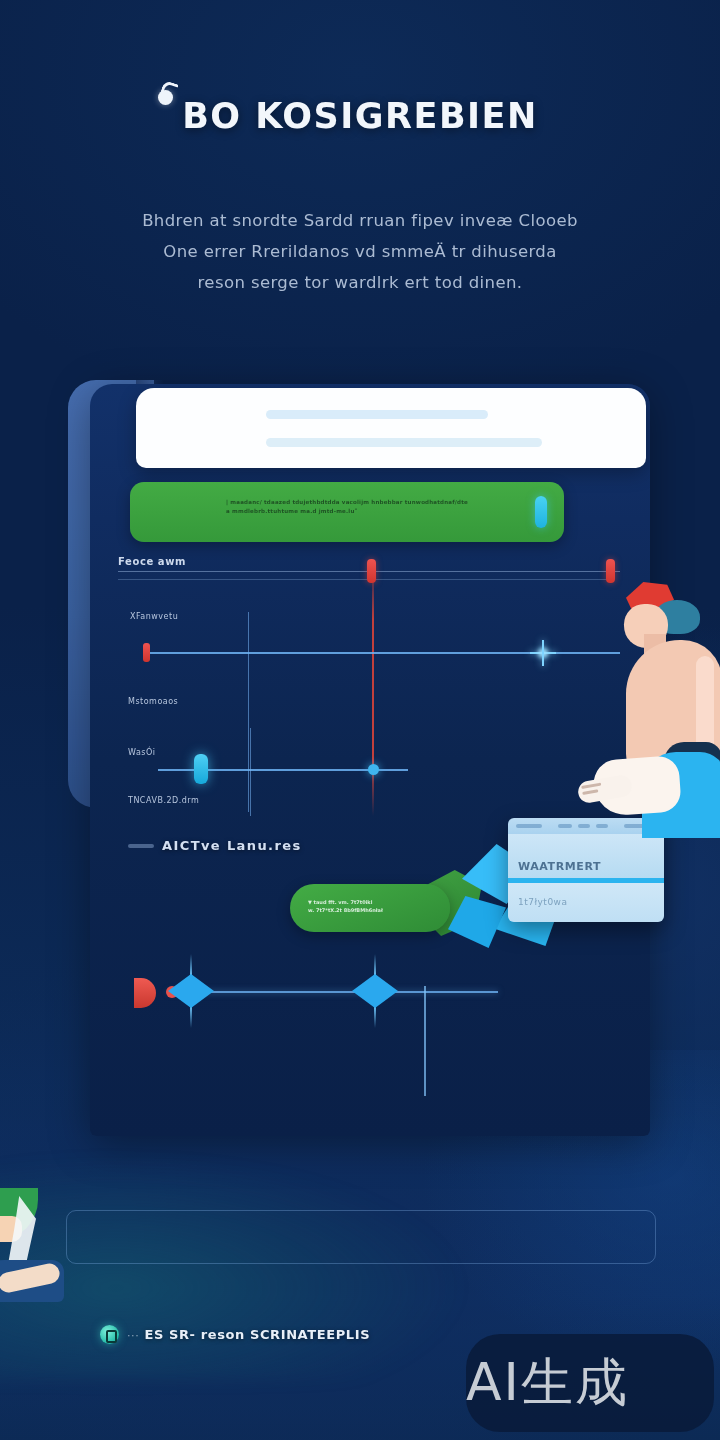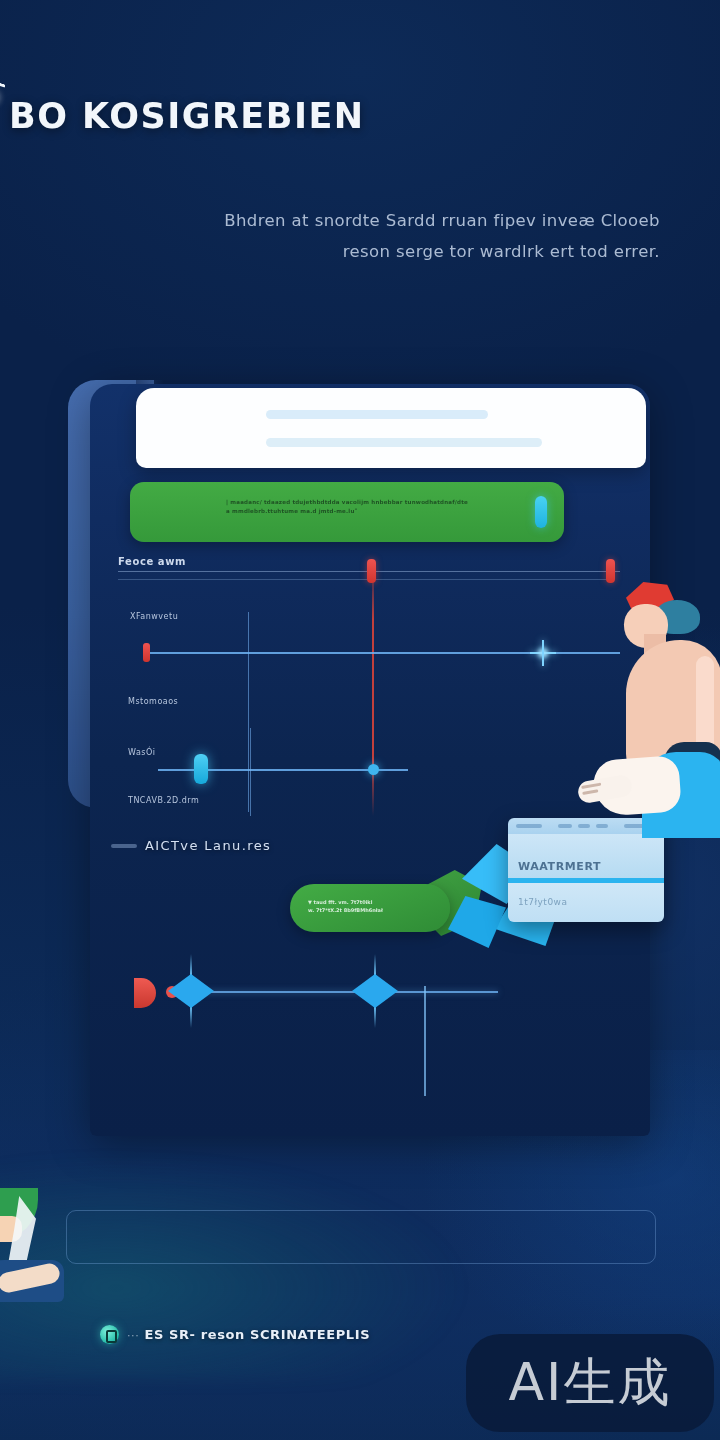--- a/index.html
+++ b/index.html
@@ -17,35 +17,35 @@
       radial-gradient(ellipse 640px 420px at 40% 86%, #0e2b5c 0%, rgba(14,43,92,0) 75%),
       linear-gradient(180deg,#0a2149 0%, #0a2149 42%, #0c2a57 72%, #0f3166 90%, #0c2a55 100%);
   }
   .bg-glow-teal{position:absolute;left:-40px;bottom:60px;width:520px;height:230px;
     background:radial-gradient(ellipse at 30% 60%, rgba(22,120,120,.38) 0%, rgba(22,120,120,0) 68%);
     filter:blur(8px);}
   .bg-glow-right{position:absolute;right:-120px;top:1050px;width:420px;height:320px;
     background:radial-gradient(ellipse at 60% 40%, rgba(20,70,140,.45) 0%, rgba(20,70,140,0) 70%);}
 
   
-  .title-wrap{position:absolute;left:9px;right:0;top:96px;}
+  .title-wrap{position:absolute;left:0;right:0;top:96px;text-align:center;}
   .title{
     font-size:35px;font-weight:bold;letter-spacing:1.5px;color:#f2f6fb;
     font-family:"DejaVu Sans", sans-serif;
     text-shadow:0 2px 10px rgba(0,0,0,.45);
     display:inline-block;position:relative;
   }
   .title-dot{position:absolute;left:-24px;top:-6px;width:15px;height:15px;border-radius:50%;
     background:#eef4fb;box-shadow:0 0 6px rgba(255,255,255,.4);}
   .title-dot:after{content:"";position:absolute;left:4px;top:-8px;width:12px;height:10px;
     border-left:3px solid #eef4fb;border-top:3px solid #eef4fb;border-radius:8px 0 0 0;
     transform:rotate(18deg);}
 
   
-  .subtitle{position:absolute;left:60px;right:60px;top:205px;text-align:right;
+  .subtitle{position:absolute;left:60px;right:60px;top:205px;text-align:center;
     color:#b9c8de;font-size:16.5px;line-height:31px;letter-spacing:.4px;
     font-family:"DejaVu Sans", sans-serif;opacity:.92;}
   .subtitle div{white-space:nowrap;overflow:hidden;text-overflow:clip;}
 
   
   .device{position:absolute;left:68px;top:380px;width:584px;height:760px;}
   .device-bezel{position:absolute;left:0;top:0;width:86px;height:428px;
     border-radius:28px 0 0 28px;
     background:linear-gradient(180deg,#4b74b8 0%,#3f67a8 55%,#30538f 100%);
     opacity:.92;}
@@ -103,21 +103,21 @@
   .mk-star:before{left:0;top:12px;width:26px;height:1.5px;box-shadow:0 0 7px #7fd4ff;}
   .mk-star:after{left:12px;top:0;width:1.5px;height:26px;box-shadow:0 0 7px #7fd4ff;}
   .mk-star i{position:absolute;left:8px;top:8px;width:10px;height:10px;border-radius:50%;
     background:#a6e3ff;filter:blur(2px);}
 
   .vline{position:absolute;width:1.5px;background:linear-gradient(180deg,rgba(210,70,70,0),#c2403c 22%,#c2403c 78%,rgba(210,70,70,0));}
   .vline-blue{position:absolute;width:1px;background:rgba(120,180,245,.55);}
 
   
   .lower{position:absolute;left:0;top:448px;width:560px;height:300px;}
-  .lower-title{position:absolute;left:55px;top:6px;color:#d4e0f2;font-size:13px;font-weight:normal;
+  .lower-title{position:absolute;left:72px;top:6px;color:#d4e0f2;font-size:13px;font-weight:bold;
     letter-spacing:1.4px;font-family:"DejaVu Sans", sans-serif;white-space:nowrap;
     text-shadow:0 1px 4px rgba(0,0,0,.5);}
   .lower-title:before{content:"";position:absolute;left:-34px;top:6px;width:26px;height:4px;
     border-radius:2px;background:rgba(150,180,220,.45);}
 
   .green-pill{position:absolute;left:200px;top:52px;width:160px;height:48px;border-radius:24px;
     background:linear-gradient(160deg,#43ac45 0%,#2f8c36 100%);
     box-shadow:0 4px 14px rgba(0,0,0,.3);}
   .green-pill-tip{position:absolute;left:330px;top:38px;width:62px;height:66px;
     background:linear-gradient(160deg,#3f9f41,#2c8433);
@@ -216,41 +216,42 @@
   .f-icon:after{content:"";position:absolute;left:6px;top:5px;width:7px;height:9px;
     border:2px solid #0a3a38;border-radius:2px;}
   .f-text{color:#e8eff8;font-size:13px;font-weight:bold;letter-spacing:.6px;
     font-family:"DejaVu Sans", sans-serif;white-space:nowrap;
     text-shadow:0 1px 4px rgba(0,0,0,.5);}
   .f-text em{font-style:normal;opacity:.55;font-weight:normal;font-size:11px;}
 
   
   .watermark{position:absolute;right:6px;bottom:8px;width:248px;height:98px;
     border-radius:34px;background:rgba(9,26,56,.82);
-    display:flex;align-items:center;justify-content:center;}
+    display:flex;align-items:center;}
   .watermark span{color:#c6ccd4;font-size:52px;letter-spacing:2px;
     font-family:"DejaVu Sans", sans-serif;}
 </style>
 </head>
 <body>
 
 <div class="bg"></div>
 <div class="bg-glow-teal"></div>
 <div class="bg-glow-right"></div>
 
 <div class="title-wrap">
   <div class="title">
     <span class="title-dot"></span>
     <span>BO KOSIGREBIEN</span>
   </div>
 </div>
 
 <div class="subtitle">
   <div>Bhdren at snordte Sardd rruan fipev inveæ Clooeb</div>
-  <div>reson serge tor wardlrk ert tod errer.</div>
+  <div>One errer Rrerildanos vd smmeÄ tr dihuserda</div>
+  <div>reson serge tor wardlrk ert tod dinen.</div>
 </div>
 
 <div class="device">
   <div class="device-bezel">
     <div class="bezel-btn"></div>
   </div>
 
   <div class="screen">
 
     <div class="white-card">

